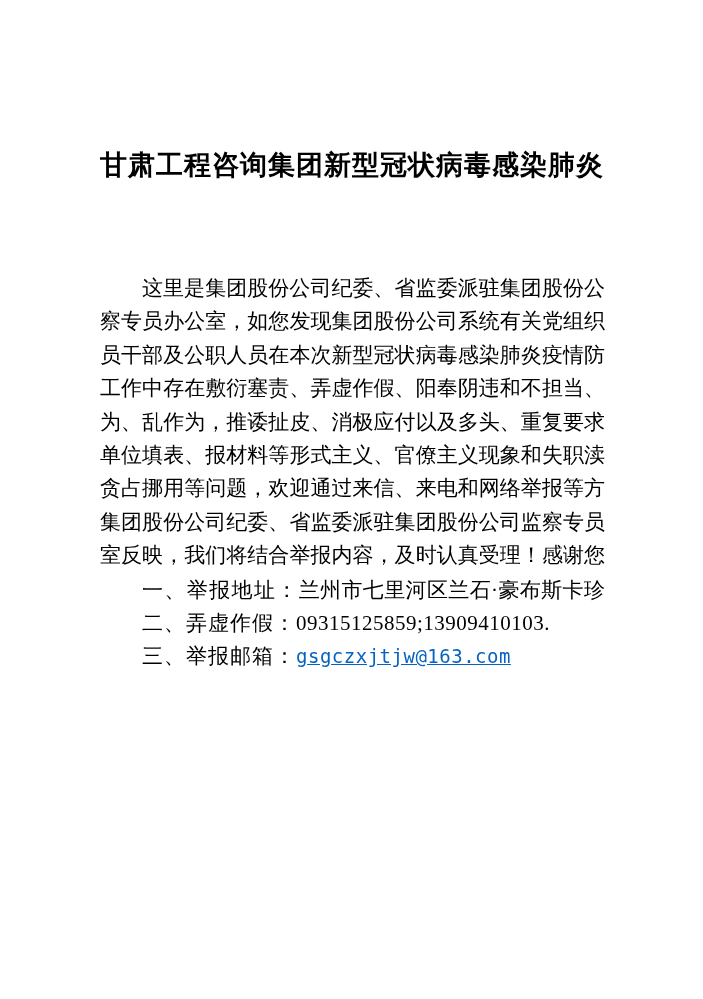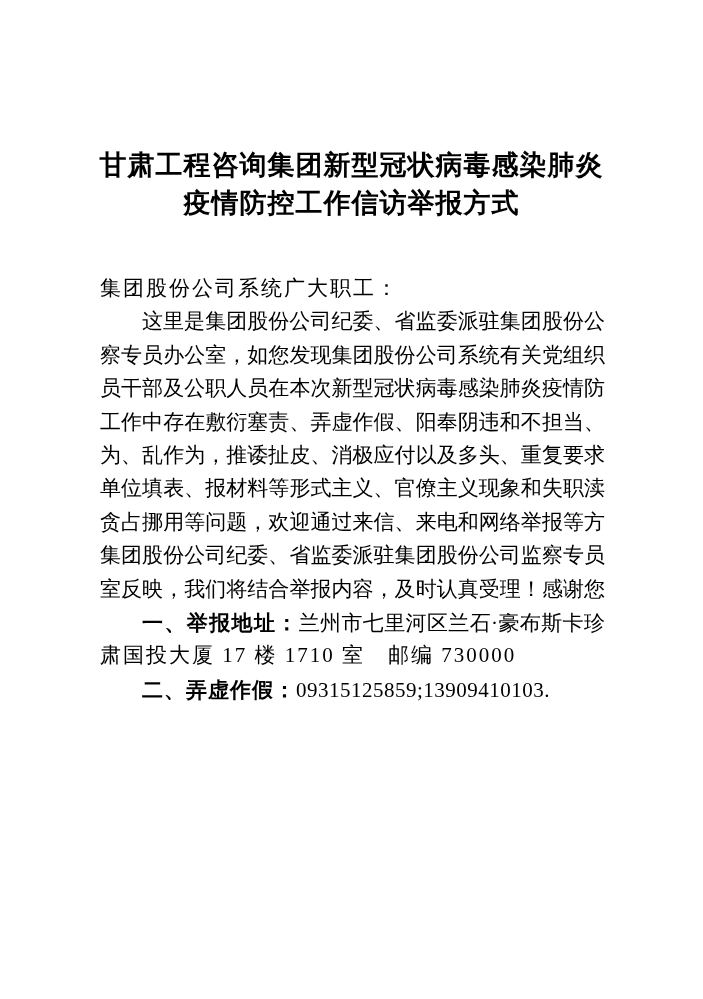--- a/index.html
+++ b/index.html
@@ -12,21 +12,21 @@
     color: var(--text-color, #000000);
     font-family: "Liberation Serif", serif;
     overflow: hidden;
   }
   .doc-title {
     position: absolute;
     top: 146px;
     left: 99px;
     width: 505px;
     margin: 0;
-    text-align: center;
+    text-align: right;
     font-family: Liberation Sans, sans-serif;
     font-weight: bold;
     font-size: 27px;
     line-height: 38px;
     letter-spacing: 1px;
   }
   .doc-title .tline { display: block; }
   .content {
     position: absolute;
     top: 272px;
@@ -42,21 +42,21 @@
     overflow: hidden;
   }
   .just {
     letter-spacing: normal;
     text-align: justify;
     text-align-last: justify;
   }
   .indent { text-indent: 42px; }
   .label {
     font-family: "Liberation Sans", sans-serif;
-    font-weight: bold;
+    font-weight: normal;
     letter-spacing: 1px;
   }
   .latin {
     font-family: "Liberation Serif", serif;
     letter-spacing: 0.5px;
     margin-top: 28px;
   }
   .email-link {
     color: var(--link-color, #0563C1);
     text-decoration: underline;
@@ -66,37 +66,35 @@
     cursor: pointer;
   }
 </style>
 </head>
 <body>
 
 <div class="page">
 
   <h1 class="doc-title">
     <span class="tline">甘肃工程咨询集团新型冠状病毒感染肺炎</span>
-    <span class="tline">疫情防控工作信访举报方式</span>
   </h1>
 
   <div class="content">
 
-    <div class="line">集团股份公司系统广大职工：</div>
 
     <div class="line just indent">这里是集团股份公司纪委、省监委派驻集团股份公司监</div>
     <div class="line just">察专员办公室，如您发现集团股份公司系统有关党组织和党</div>
     <div class="line just">员干部及公职人员在本次新型冠状病毒感染肺炎疫情防控</div>
     <div class="line just">工作中存在敷衍塞责、弄虚作假、阳奉阴违和不担当、不作</div>
     <div class="line just">为、乱作为，推诿扯皮、消极应付以及多头、重复要求基层</div>
     <div class="line just">单位填表、报材料等形式主义、官僚主义现象和失职渎职、</div>
     <div class="line just">贪占挪用等问题，欢迎通过来信、来电和网络举报等方式向</div>
     <div class="line just">集团股份公司纪委、省监委派驻集团股份公司监察专员办公</div>
     <div class="line just">室反映，我们将结合举报内容，及时认真受理！感谢您对集</div>
 
     <div class="line just indent"><span class="label">一、举报地址：</span><span>兰州市七里河区兰石·豪布斯卡珍园甘</span></div>
-    <div class="line">肃国投大厦 17 楼 1710 室　邮编 730000</div>
 
     <div class="line indent"><span class="label">二、弄虚作假：</span><span class="latin">09315125859;13909410103.</span></div>
 
+    <div class="line indent"><span class="label">三、举报邮箱：</span><a class="email-link">gsgczxjtjw@163.com</a></div>
 
   </div>
 </div>
 
 </body></html>

